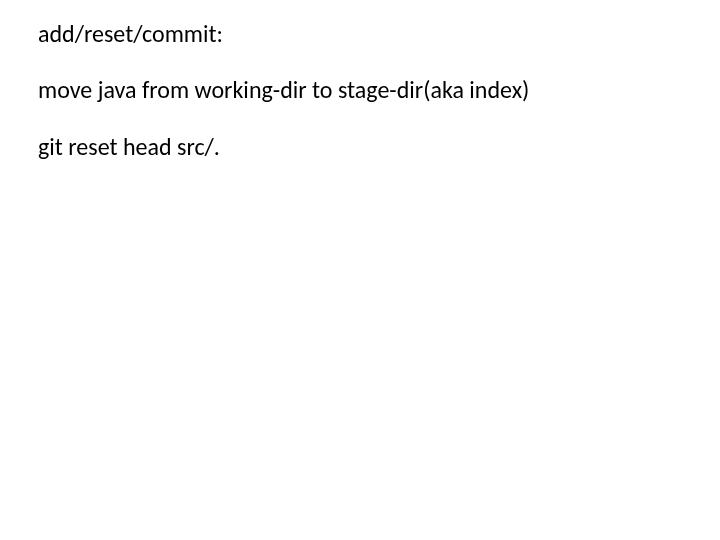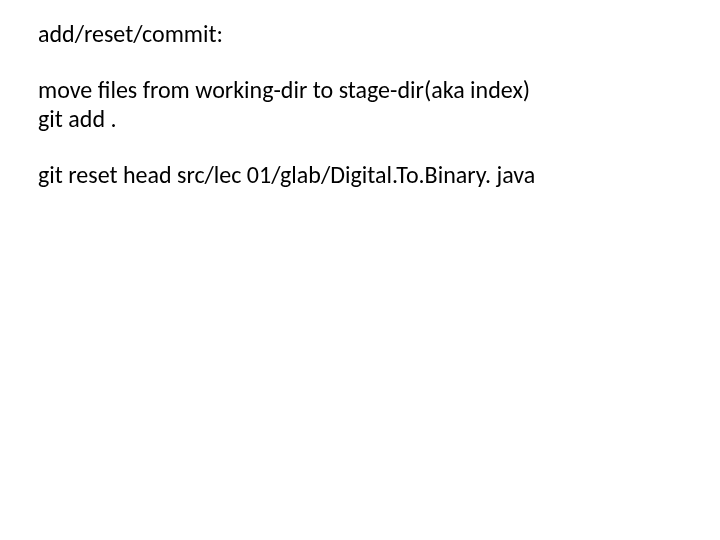--- a/index.html
+++ b/index.html
@@ -26,20 +26,19 @@
     height: 28px;
   }
 </style>
 </head>
 <body>
 
 <div class="slide">
   <div class="line">add/reset/commit:</div>
   <div class="gap"></div>
 
-  <div class="line">move files from working-dir to stage-dir(aka index)</div>
-  <div class="line">git add .</div>
+  <div class="line">move java from working-dir to stage-dir(aka index)</div>
   <div class="gap"></div>
 
-  <div class="line">git reset head src/lec 01/glab/Digital.To.Binary. java</div>
+  <div class="line">git reset head src/.</div>
   <div class="gap"></div>
 
 </div>
 
 </body></html>

